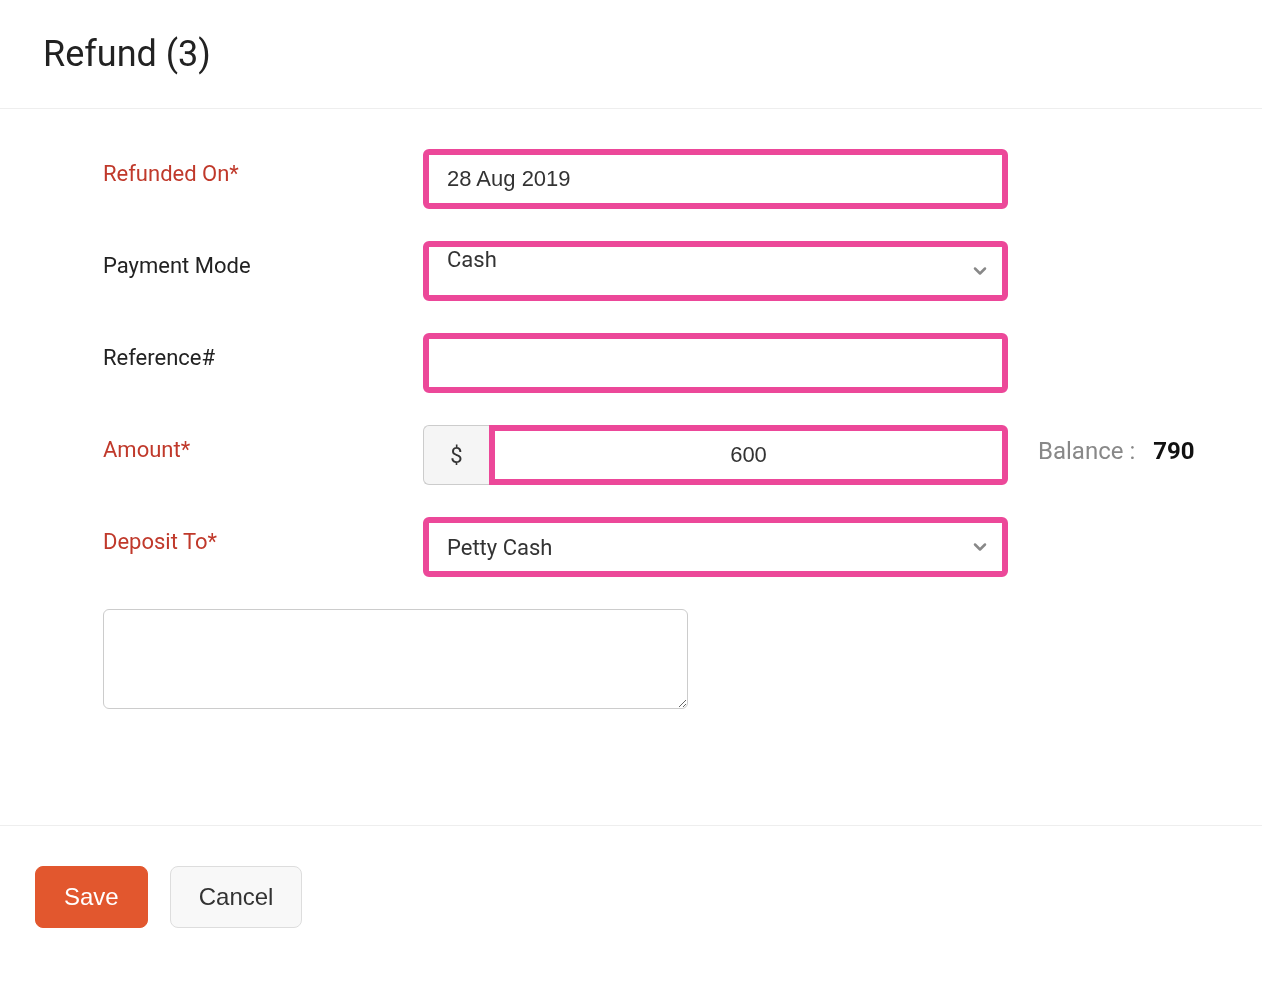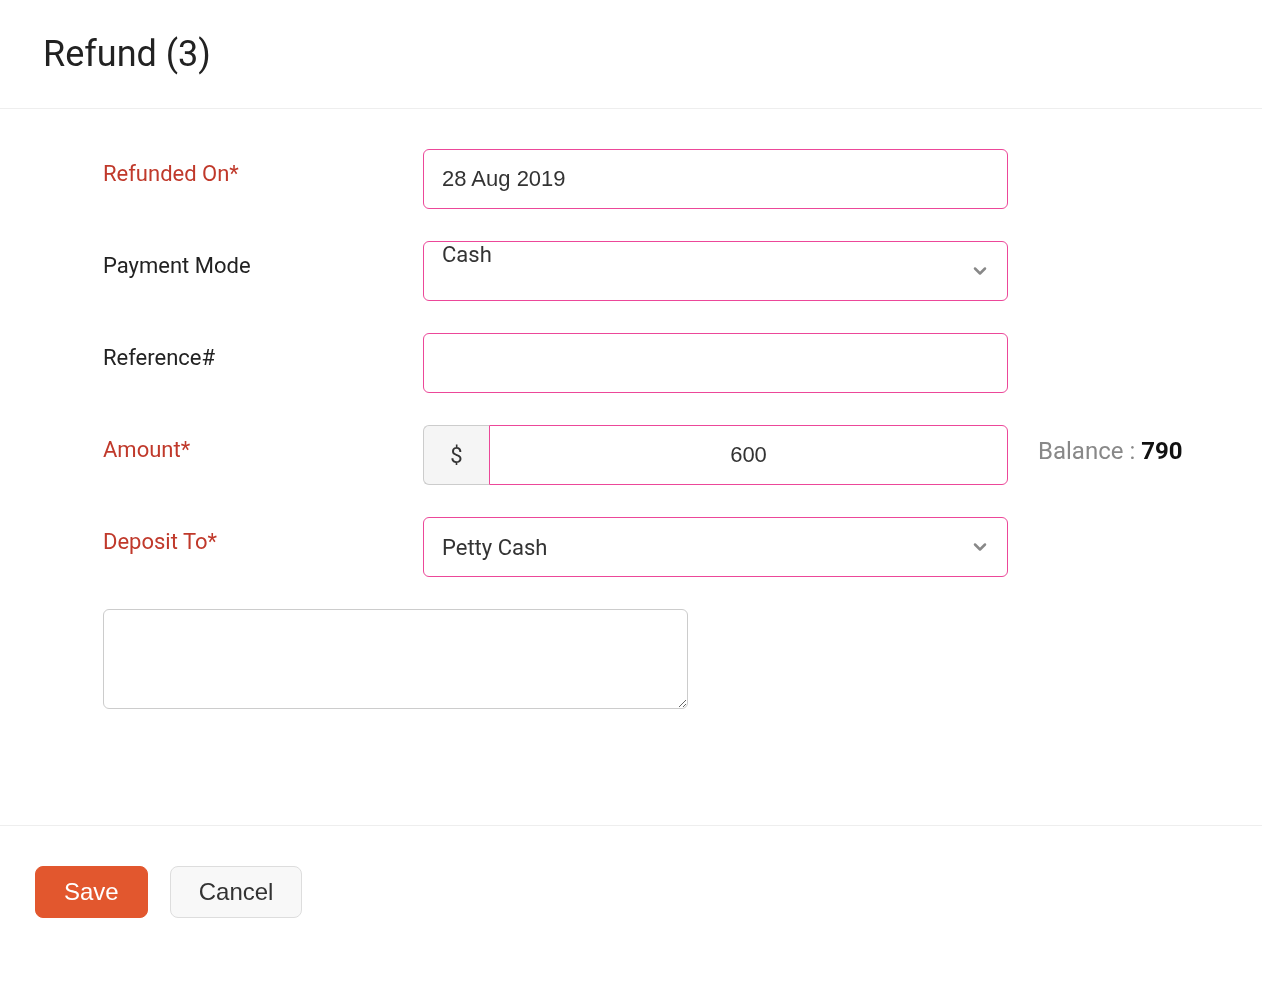--- a/index.html
+++ b/index.html
@@ -40,21 +40,21 @@
   .form-label.required {
     color: #c0392b;
   }
   .form-control-wrap {
     width: 585px;
     position: relative;
   }
   .form-input, .form-select {
     width: 100%;
     height: 60px;
-    border: 1px solid #ec4899;
+    border: 6px solid #ec4899;
     border-radius: 6px;
     padding: 0 18px;
     font-size: 22px;
     color: #333;
     background: #fff;
     outline: none;
   }
   .form-select {
     appearance: none;
     -webkit-appearance: none;
@@ -100,40 +100,41 @@
   .balance-info {
     margin-left: 30px;
     padding-top: 12px;
     font-size: 24px;
     color: #888;
     white-space: nowrap;
   }
   .balance-info .value {
     color: #111;
     font-weight: 700;
+    margin-left: 12px;
   }
   .form-textarea {
     width: 100%;
     height: 100px;
     border: 1px solid #ccc;
     border-radius: 6px;
     padding: 12px 18px;
     font-size: 22px;
     font-family: inherit;
     resize: both;
     outline: none;
   }
   .footer {
     border-top: 1px solid #eee;
     padding: 40px 35px;
     display: flex;
     gap: 22px;
   }
   .btn {
-    height: 52px;
+    height: 62px;
     border-radius: 8px;
     font-size: 24px;
     padding: 0 28px;
     cursor: pointer;
     border: 1px solid transparent;
   }
   .btn-primary {
     background: #e2572e;
     color: #fff;
     border-color: #e2572e;

